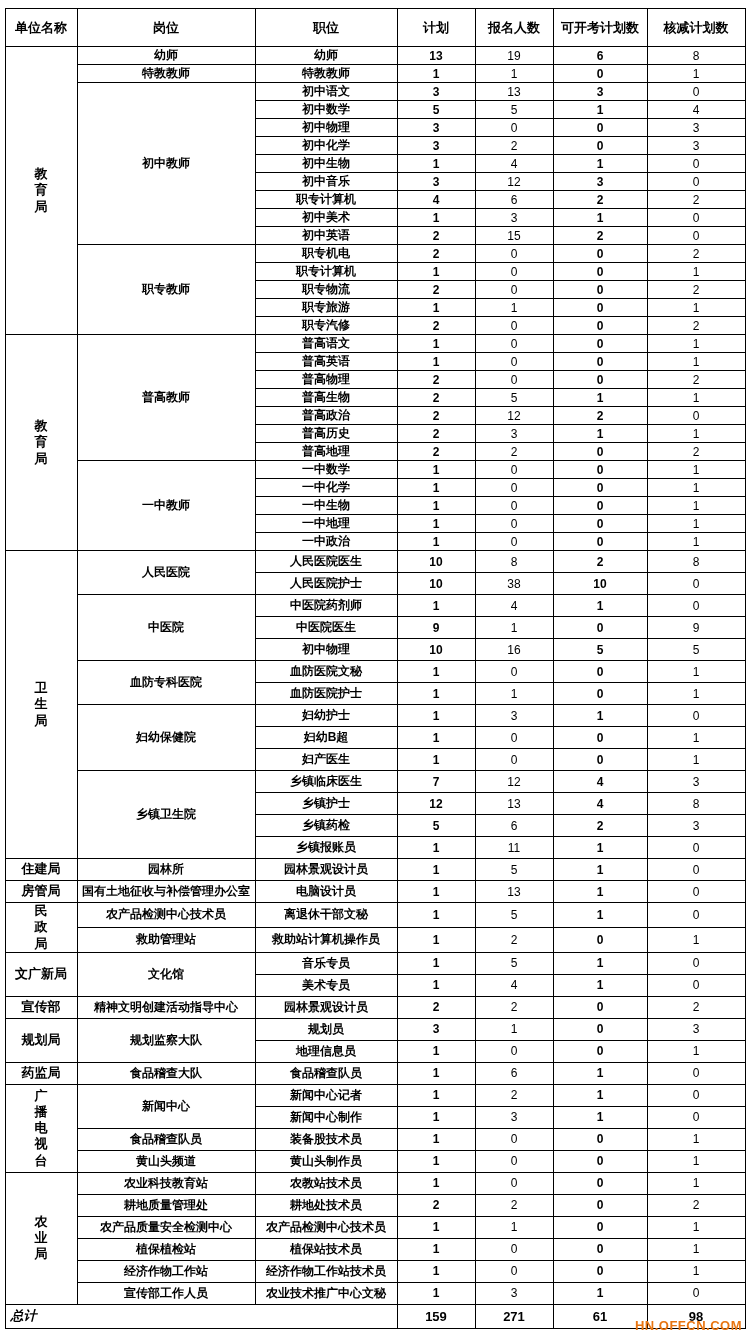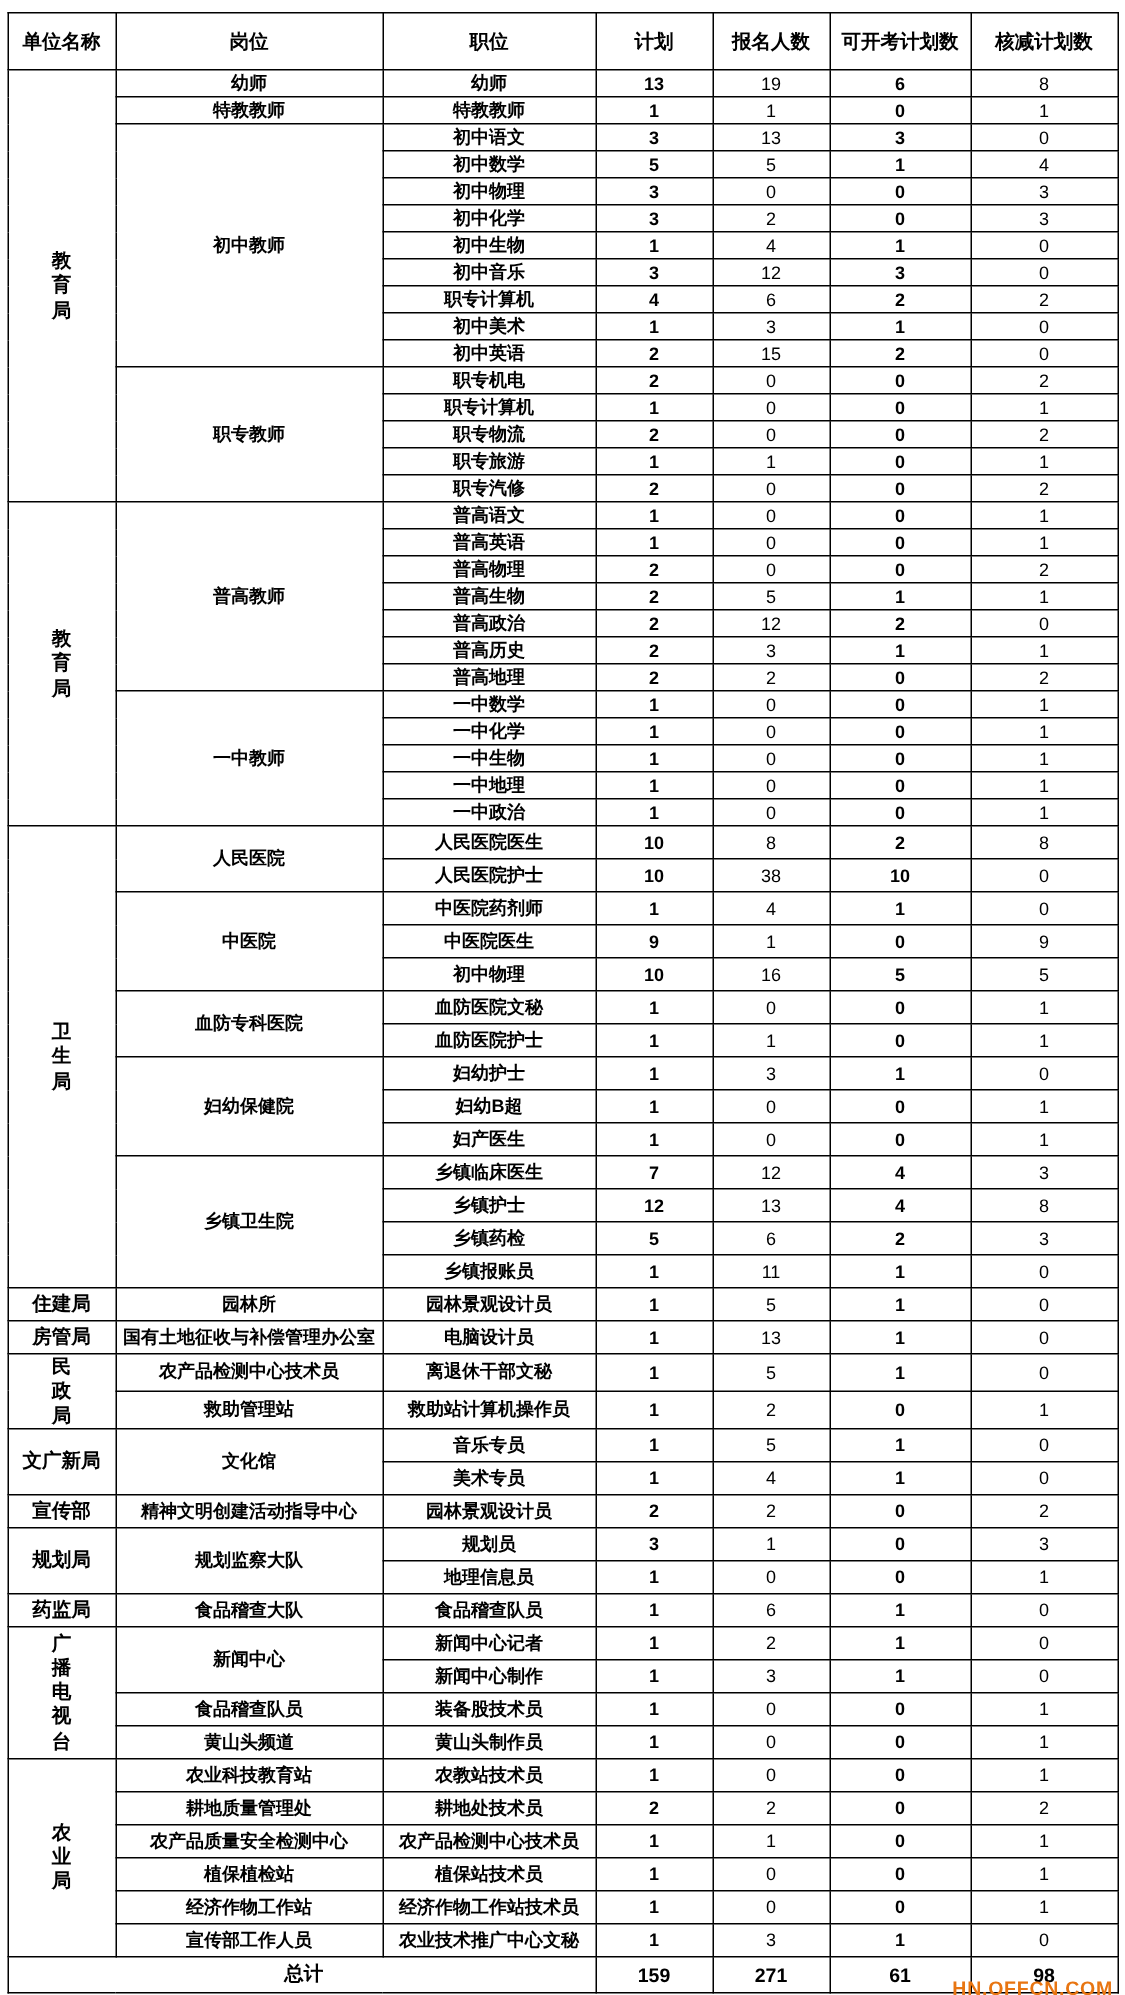--- a/index.html
+++ b/index.html
@@ -13,21 +13,21 @@
   td { font-weight:bold; }
   td.applicants-cell, td.reduced-cell { font-weight:normal; }
   tr.row-edu td { height:16px; }
   tr.row-health td { height:22px; }
   tr.row-mid td { height:22px; }
   td.unit-cell { font-size:13px; font-weight:bold; line-height:1.25; }
   td.unit-cell div { display:block; }
   td.post-cell { font-size:12px; }
   td.job-cell { font-size:12px; }
   tr.total-row td { height:24px; font-weight:bold; font-size:13px; }
-  td.total-label { text-align:center; padding-left:5px; }
+  td.total-label { text-align:left; padding-left:5px;font-style:italic; }
   .wm-left { position:absolute; left:6px; top:1258px; pointer-events:none; line-height:1.05; }
   .wm-line1 { font-size:32px; font-weight:bold; font-style:italic; color:rgba(122,145,173,0.85); }
   .wm-line2 { font-size:17px; font-weight:bold; font-style:italic; color:rgba(247,168,35,0.95); padding-left:14px; }
   .wm-right { position:absolute; right:8px; top:1310px; font-size:13px; font-weight:bold;
     color:#e87511; pointer-events:none; letter-spacing:0.5px; }
   colgroup col.c0{width:72px} colgroup col.c1{width:178px} colgroup col.c2{width:142px}
   colgroup col.c3{width:78px} colgroup col.c4{width:78px} colgroup col.c5{width:94px}
   colgroup col.c6{width:98px}
 </style>
 </head>

